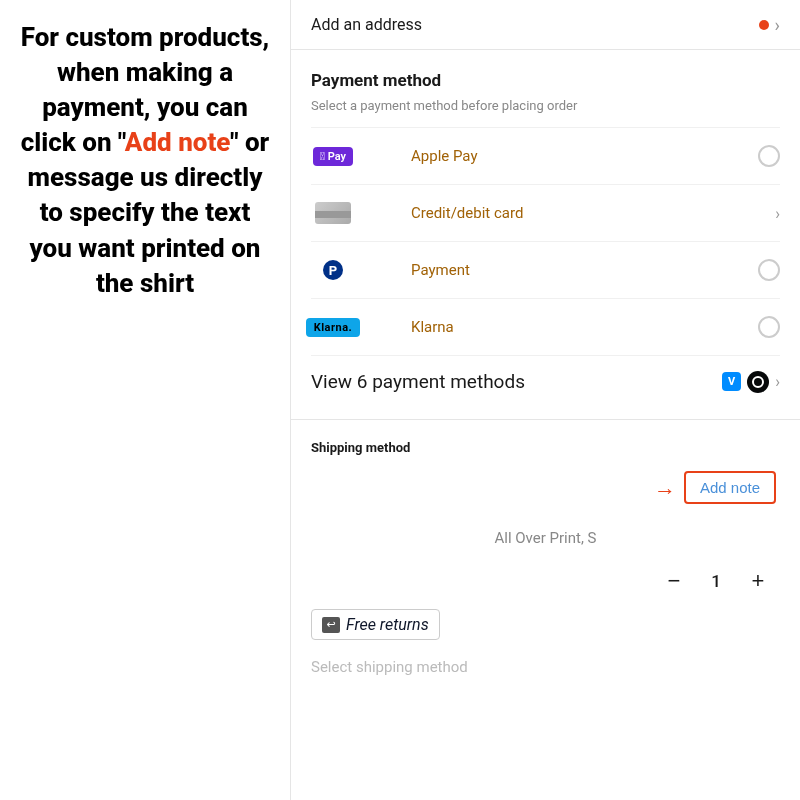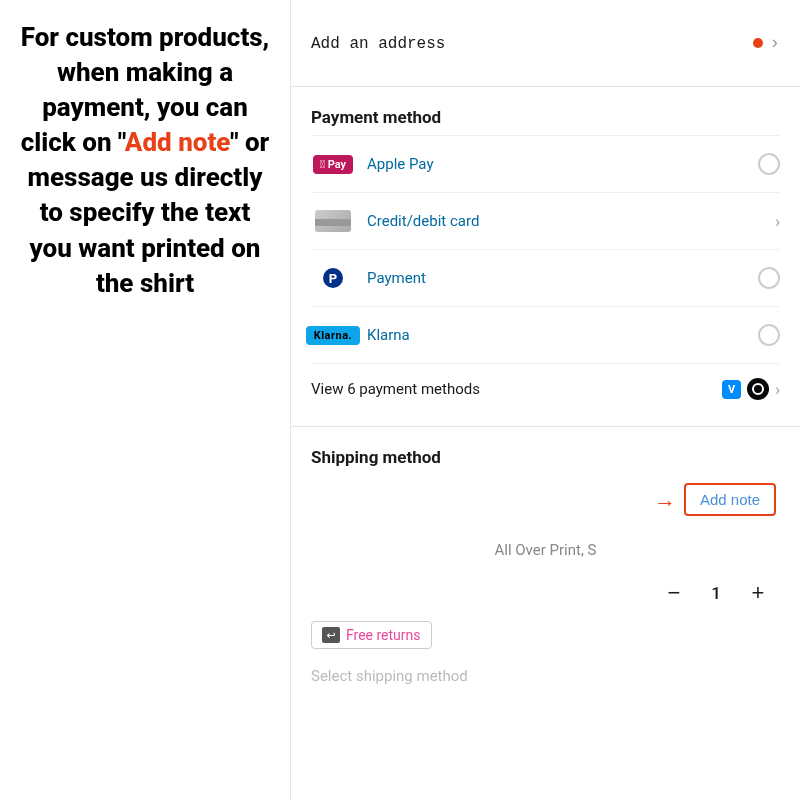--- a/index.html
+++ b/index.html
@@ -42,25 +42,24 @@
       width: 510px;
       height: 800px;
       background: #fff;
       border-left: 1px solid #e5e5e5;
       overflow-y: auto;
     }
 
     
     .address-row {
       display: flex;
-      align-items: flex-end;
+      align-items: center;
       justify-content: space-between;
-      padding: 33px 20px;
+      padding: 14px 20px;
       border-bottom: 1px solid #e5e5e5;
-      font-family: Liberation Mono, monospace;
     }
 
     .address-row-label {
       font-size: 16px;
       color: #1a1a1a;
     }
 
     .address-row-right {
       display: flex;
       align-items: center;
@@ -115,21 +114,21 @@
       width: 44px;
       height: 28px;
       display: flex;
       align-items: center;
       justify-content: center;
       margin-right: 12px;
       flex-shrink: 0;
     }
 
     .apple-pay-badge {
-      background: #be185d;
+      background: #6d28d9;
       color: #fff;
       font-size: 11px;
       font-weight: 600;
       padding: 3px 7px;
       border-radius: 4px;
       white-space: nowrap;
     }
 
     .card-icon {
       width: 36px;
@@ -169,21 +168,22 @@
       font-size: 11px;
       font-weight: 700;
       padding: 3px 8px;
       border-radius: 4px;
       letter-spacing: 0.5px;
     }
 
     .payment-label {
       flex: 1;
       font-size: 15px;
-      color: #0369a1;
+      color: #a16207;
+      margin-left: 44px;
     }
 
     .radio-circle {
       width: 22px;
       height: 22px;
       border-radius: 50%;
       border: 2px solid #ccc;
       flex-shrink: 0;
     }
 
@@ -196,21 +196,21 @@
     
     .view-more-row {
       display: flex;
       align-items: center;
       padding: 14px 0 16px 0;
       border-top: 1px solid #f0f0f0;
     }
 
     .view-more-label {
       flex: 1;
-      font-size: 15px;
+      font-size: 19px;
       color: #1a1a1a;
     }
 
     .view-more-icons {
       display: flex;
       align-items: center;
       gap: 6px;
     }
 
     .venmo-icon {
@@ -239,21 +239,21 @@
       border: 2px solid #fff;
       border-radius: 50%;
     }
 
     
     .shipping-section {
       padding: 20px 20px 10px 20px;
     }
 
     .shipping-title {
-      font-size: 17px;
+      font-size: 13px;
       font-weight: 700;
       color: #1a1a1a;
       margin-bottom: 16px;
     }
 
     .add-note-row {
       display: flex;
       align-items: center;
       justify-content: flex-end;
       margin-bottom: 14px;
@@ -341,22 +341,23 @@
       justify-content: center;
     }
 
     .free-returns-icon::before {
       content: '↩';
       color: #fff;
       font-size: 11px;
     }
 
     .free-returns-text {
-      font-size: 14px;
-      color: #ec4899;
+      font-size: 16px;
+      color: #0f172a;
+      font-style: italic;
     }
 
     .select-shipping-text {
       font-size: 15px;
       color: #bbb;
       padding-top: 4px;
     }
   </style>
 </head>
 <body>
@@ -372,20 +373,21 @@
   <div class="address-row">
     <span class="address-row-label">Add an address</span>
     <div class="address-row-right">
       <div class="red-dot"></div>
       <span class="chevron-right">›</span>
     </div>
   </div>
 
   <div class="section">
     <div class="section-title">Payment method</div>
+    <div class="section-subtitle">Select a payment method before placing order</div>
 
     <div class="payment-item">
       <div class="payment-icon">
         <div class="apple-pay-badge">
           <span> Pay</span>
         </div>
       </div>
       <span class="payment-label">Apple Pay</span>
       <div class="radio-circle"></div>
     </div>

